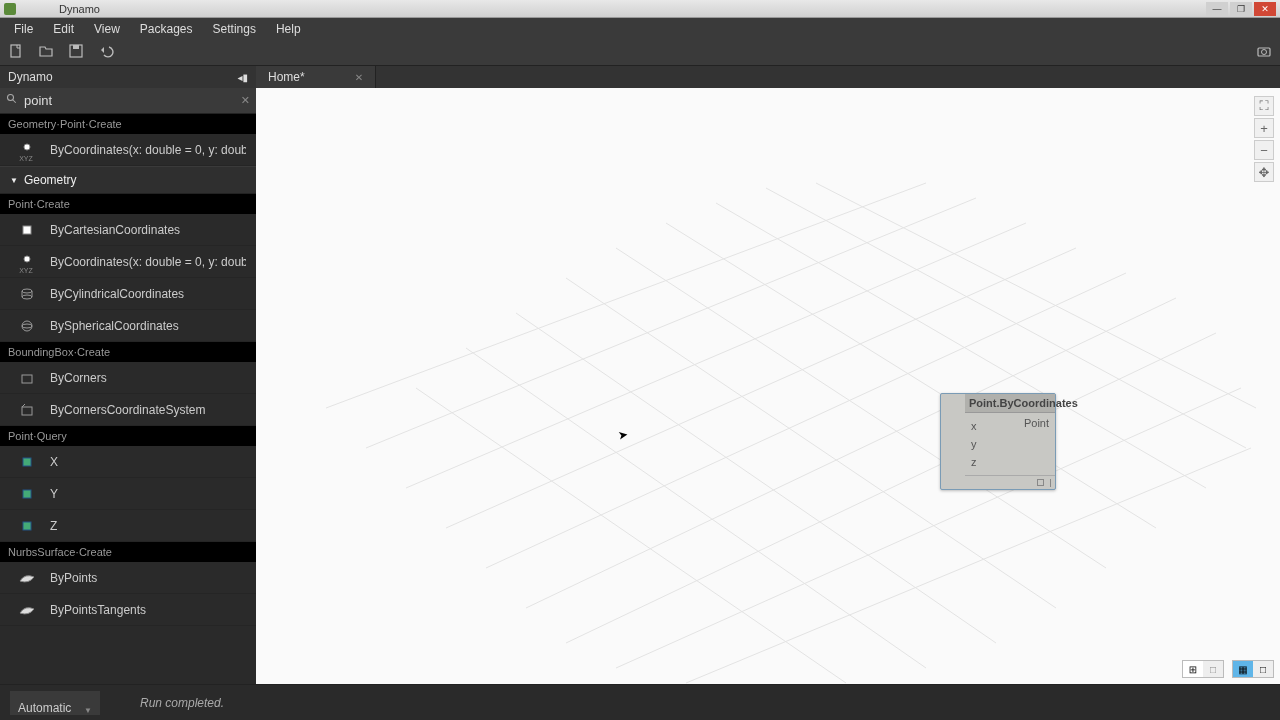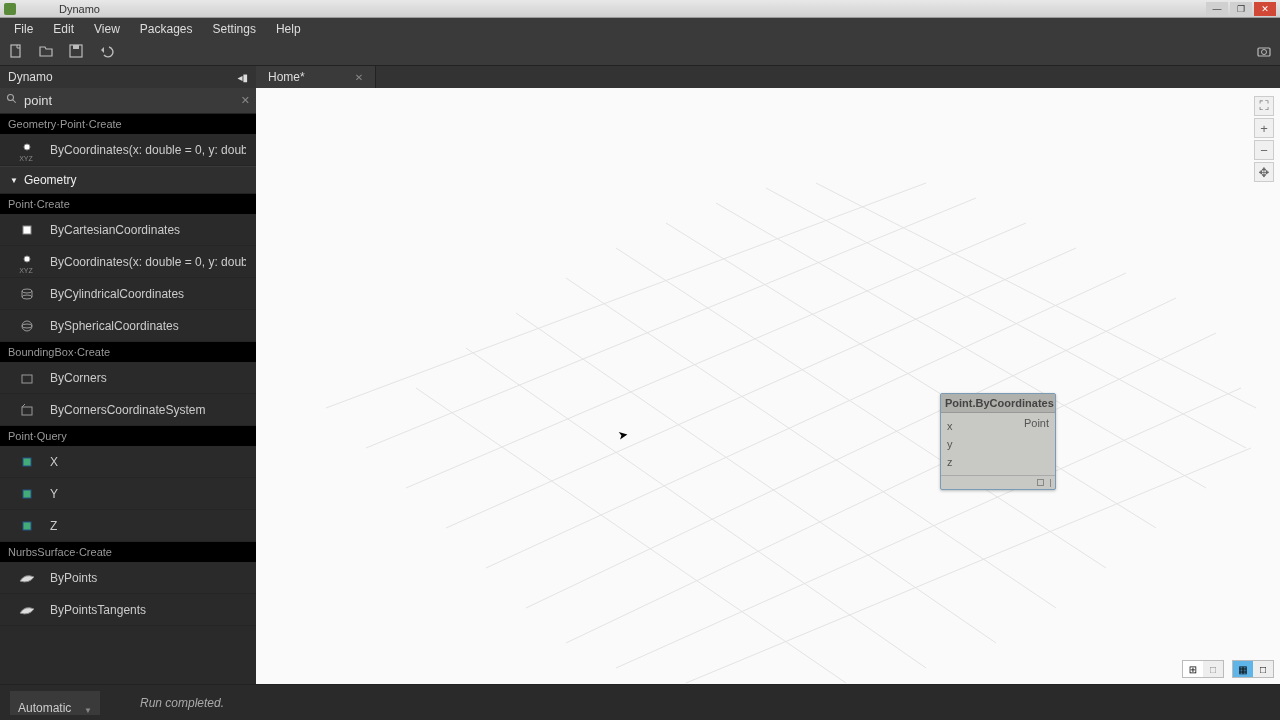--- a/index.html
+++ b/index.html
@@ -46,21 +46,21 @@
 .canvasarea { flex:1; display:flex; flex-direction:column; background:#fafafa; position:relative; }
 .tabs { height:22px; background:#333; display:flex; align-items:center; }
 .tab { height:22px; padding:0 12px; display:flex; align-items:center; gap:50px; color:#ddd; font-size:12px; background:#3a3a3a; border-right:1px solid #222; }
 .tab .closex { color:#888; font-size:10px; }
 .canvas { flex:1; position:relative; background:#fafafa; overflow:hidden; }
 
 
 .grid { position:absolute; inset:0; }
 
 
-.node { position:absolute; left:684px; top:305px; width:116px; background:#c8c8c4; border:1px solid #7a9bb5; border-radius:2px; box-shadow:0 1px 3px rgba(0,0,0,.25); font-size:11px; }
+.node { position:absolute; left:684px; top:305px; width:116px; background:#c8c8c4; border:1px solid #7a9bb5; border-radius:2px; box-shadow:0 1px 3px rgba(0,0,0,.25); font-size:11px;padding-left:24px; }
 .node .title { background:#b0b0ac; color:#444; font-weight:600; text-align:center; padding:3px 4px; border-bottom:1px solid #999; font-size:11px; }
 .node .body { display:flex; }
 .node .ports-in { flex:0 0 auto; padding:4px 6px; color:#555; line-height:18px; }
 .node .ports-out { margin-left:auto; padding:4px 6px; color:#555; text-align:right; }
 .node .footer { height:14px; border-top:1px solid #aaa; display:flex; justify-content:flex-end; align-items:center; gap:6px; padding:0 4px; }
 .node .footer .sq { width:7px; height:7px; border:1px solid #888; }
 .node .footer .ln { width:1px; height:8px; background:#888; }
 
 
 .viewctrl { position:absolute; right:6px; top:8px; display:flex; flex-direction:column; gap:2px; }

